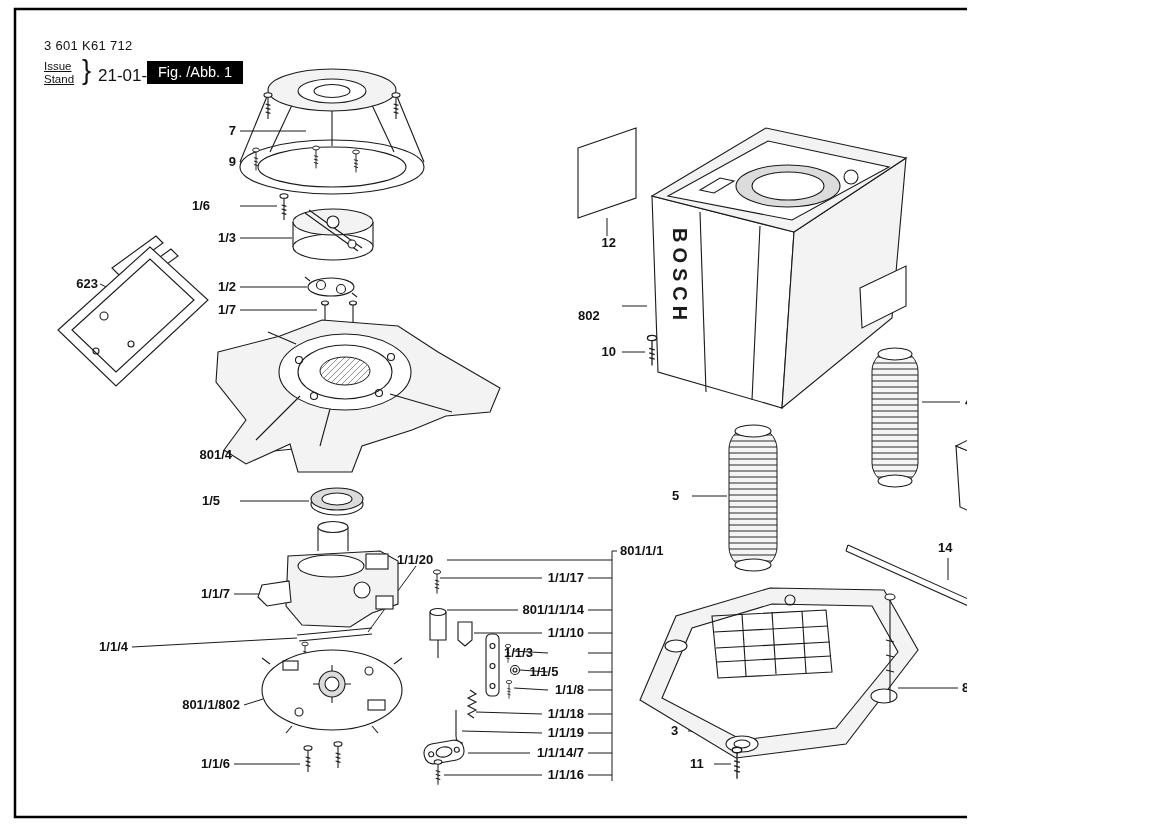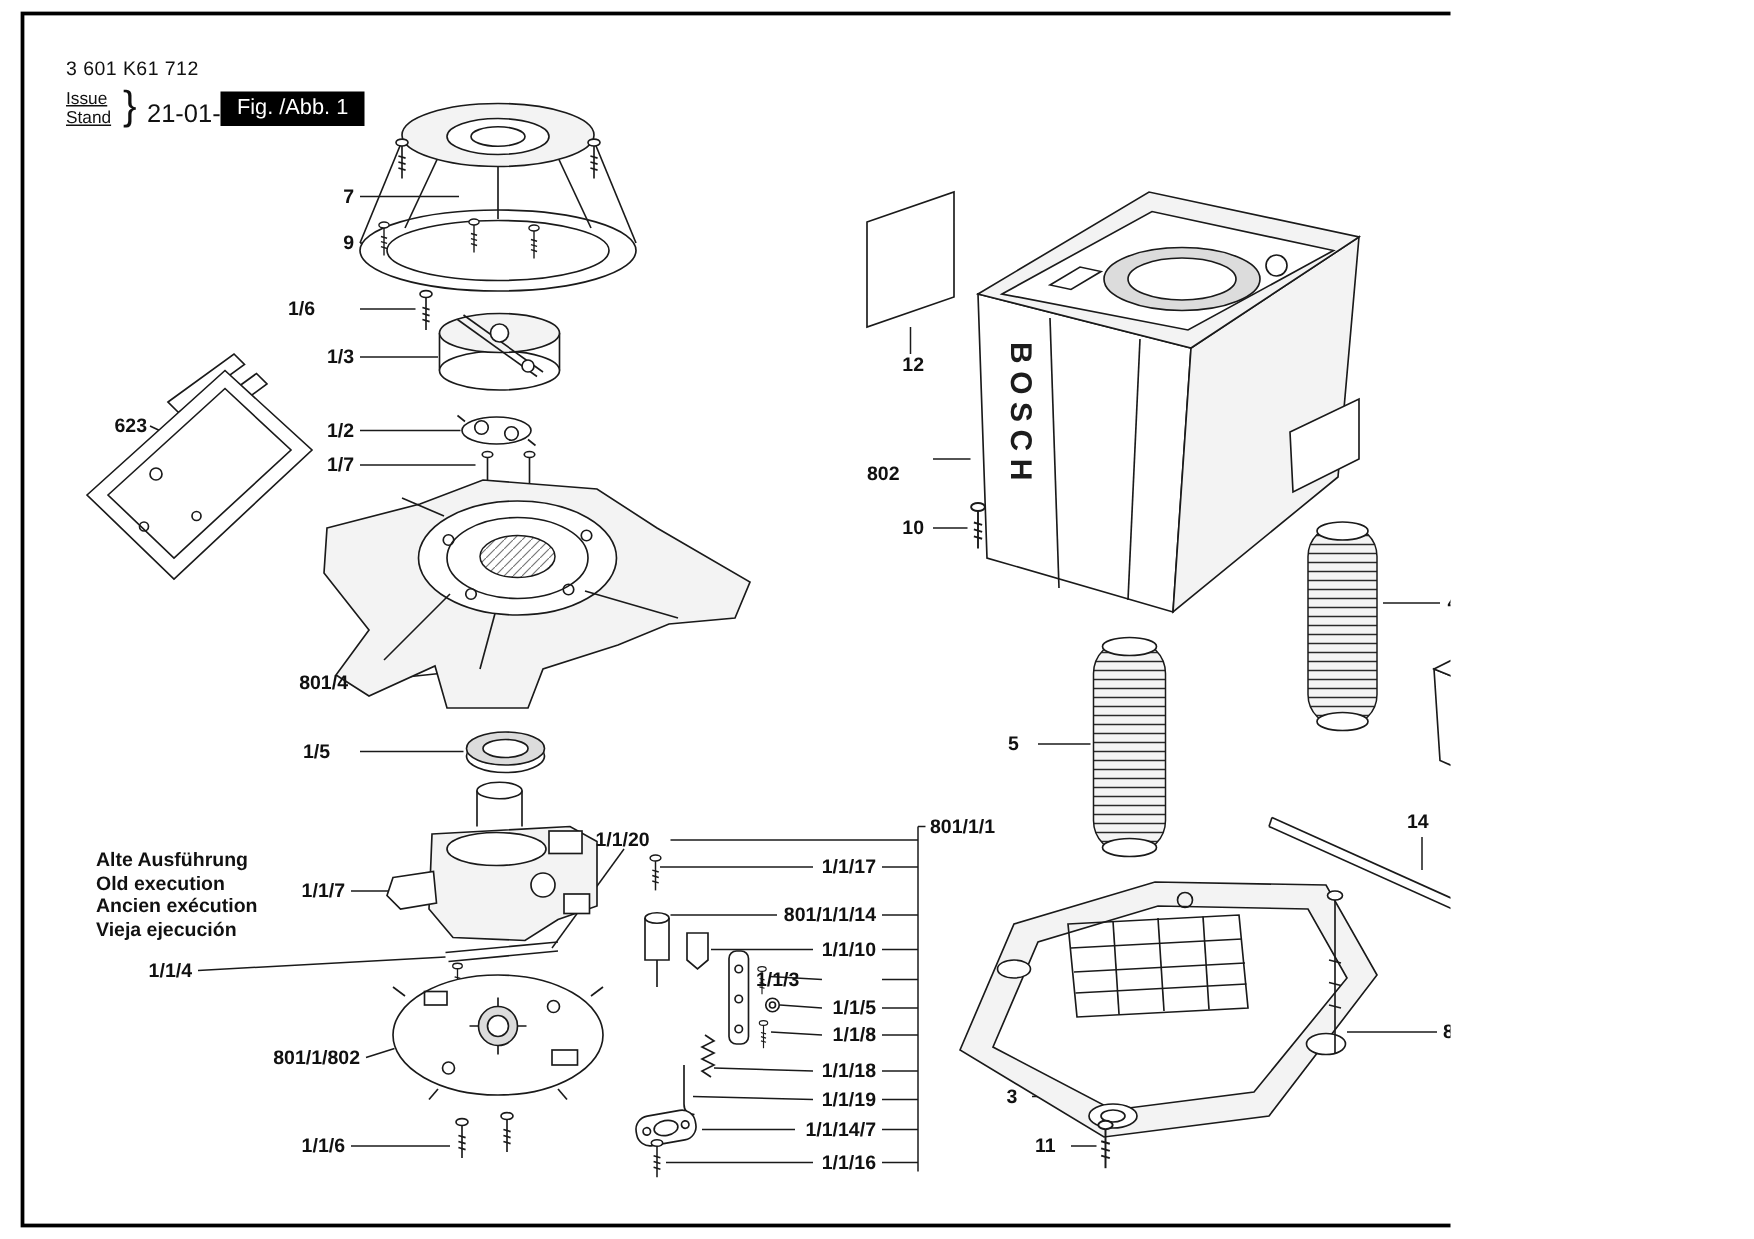--- a/index.html
+++ b/index.html
@@ -366,43 +366,37 @@
   <div class="hdr-issue">
     <div>Issue</div>
     <div>Stand</div>
   </div>
   <div class="hdr-brace">}</div>
   <div class="hdr-date">21-01-20</div>
   <div class="fig-badge">Fig. /Abb. 1</div>
 
   <div class="bosch">BOSCH</div>
 
-  <div class="old-exec">
-    <div>Alte Ausführung</div>
-    <div>Old execution</div>
-    <div>Ancien exécution</div>
-    <div>Vieja ejecución</div>
-  </div>
 
   <div class="plabel" style="left:192px;top:124px;width:44px;text-align:right">7</div>
   <div class="plabel" style="left:192px;top:155px;width:44px;text-align:right">9</div>
   <div class="plabel" style="left:192px;top:199px;width:44px;text-align:left">1/6</div>
   <div class="plabel" style="left:192px;top:231px;width:44px;text-align:right">1/3</div>
   <div class="plabel" style="left:54px;top:277px;width:44px;text-align:right">623</div>
   <div class="plabel" style="left:192px;top:280px;width:44px;text-align:right">1/2</div>
   <div class="plabel" style="left:192px;top:303px;width:44px;text-align:right">1/7</div>
   <div class="plabel" style="left:180px;top:448px;width:52px;text-align:right">801/4</div>
   <div class="plabel" style="left:202px;top:494px;width:44px;text-align:left">1/5</div>
   <div class="plabel" style="left:397px;top:553px;">1/1/20</div>
   <div class="plabel" style="left:620px;top:544px;">801/1/1</div>
   <div class="plabel" style="left:504px;top:571px;width:80px;text-align:right">1/1/17</div>
   <div class="plabel" style="left:504px;top:603px;width:80px;text-align:right">801/1/1/14</div>
   <div class="plabel" style="left:504px;top:626px;width:80px;text-align:right">1/1/10</div>
   <div class="plabel" style="left:504px;top:646px;width:80px;text-align:left">1/1/3</div>
-  <div class="plabel" style="left:504px;top:665px;width:80px;text-align:right">1/1/5</div>
+  <div class="plabel" style="left:504px;top:665px;width:80px;text-align:center">1/1/5</div>
   <div class="plabel" style="left:504px;top:683px;width:80px;text-align:right">1/1/8</div>
   <div class="plabel" style="left:504px;top:707px;width:80px;text-align:right">1/1/18</div>
   <div class="plabel" style="left:504px;top:726px;width:80px;text-align:right">1/1/19</div>
   <div class="plabel" style="left:504px;top:746px;width:80px;text-align:right">1/1/14/7</div>
   <div class="plabel" style="left:504px;top:768px;width:80px;text-align:right">1/1/16</div>
   <div class="plabel" style="left:180px;top:587px;width:50px;text-align:right">1/1/7</div>
   <div class="plabel" style="left:78px;top:640px;width:50px;text-align:right">1/1/4</div>
   <div class="plabel" style="left:166px;top:698px;width:74px;text-align:right">801/1/802</div>
   <div class="plabel" style="left:180px;top:757px;width:50px;text-align:right">1/1/6</div>
   <div class="plabel" style="left:586px;top:236px;width:30px;text-align:right">12</div>

